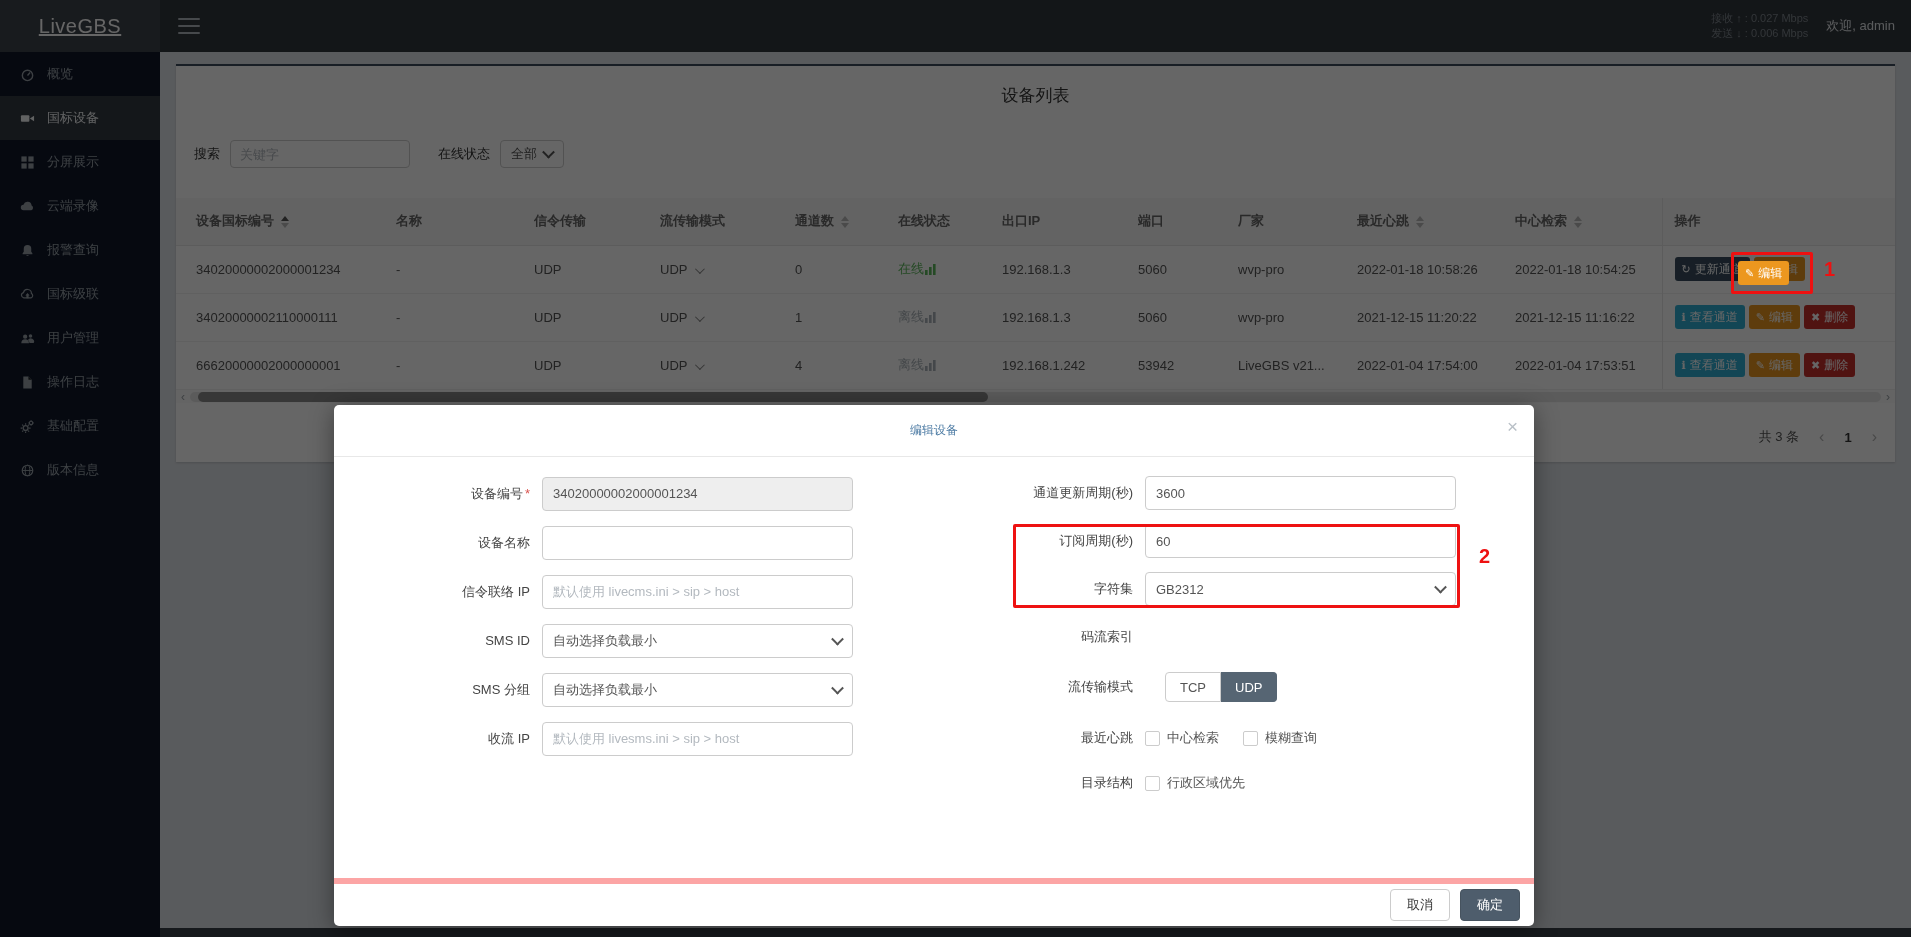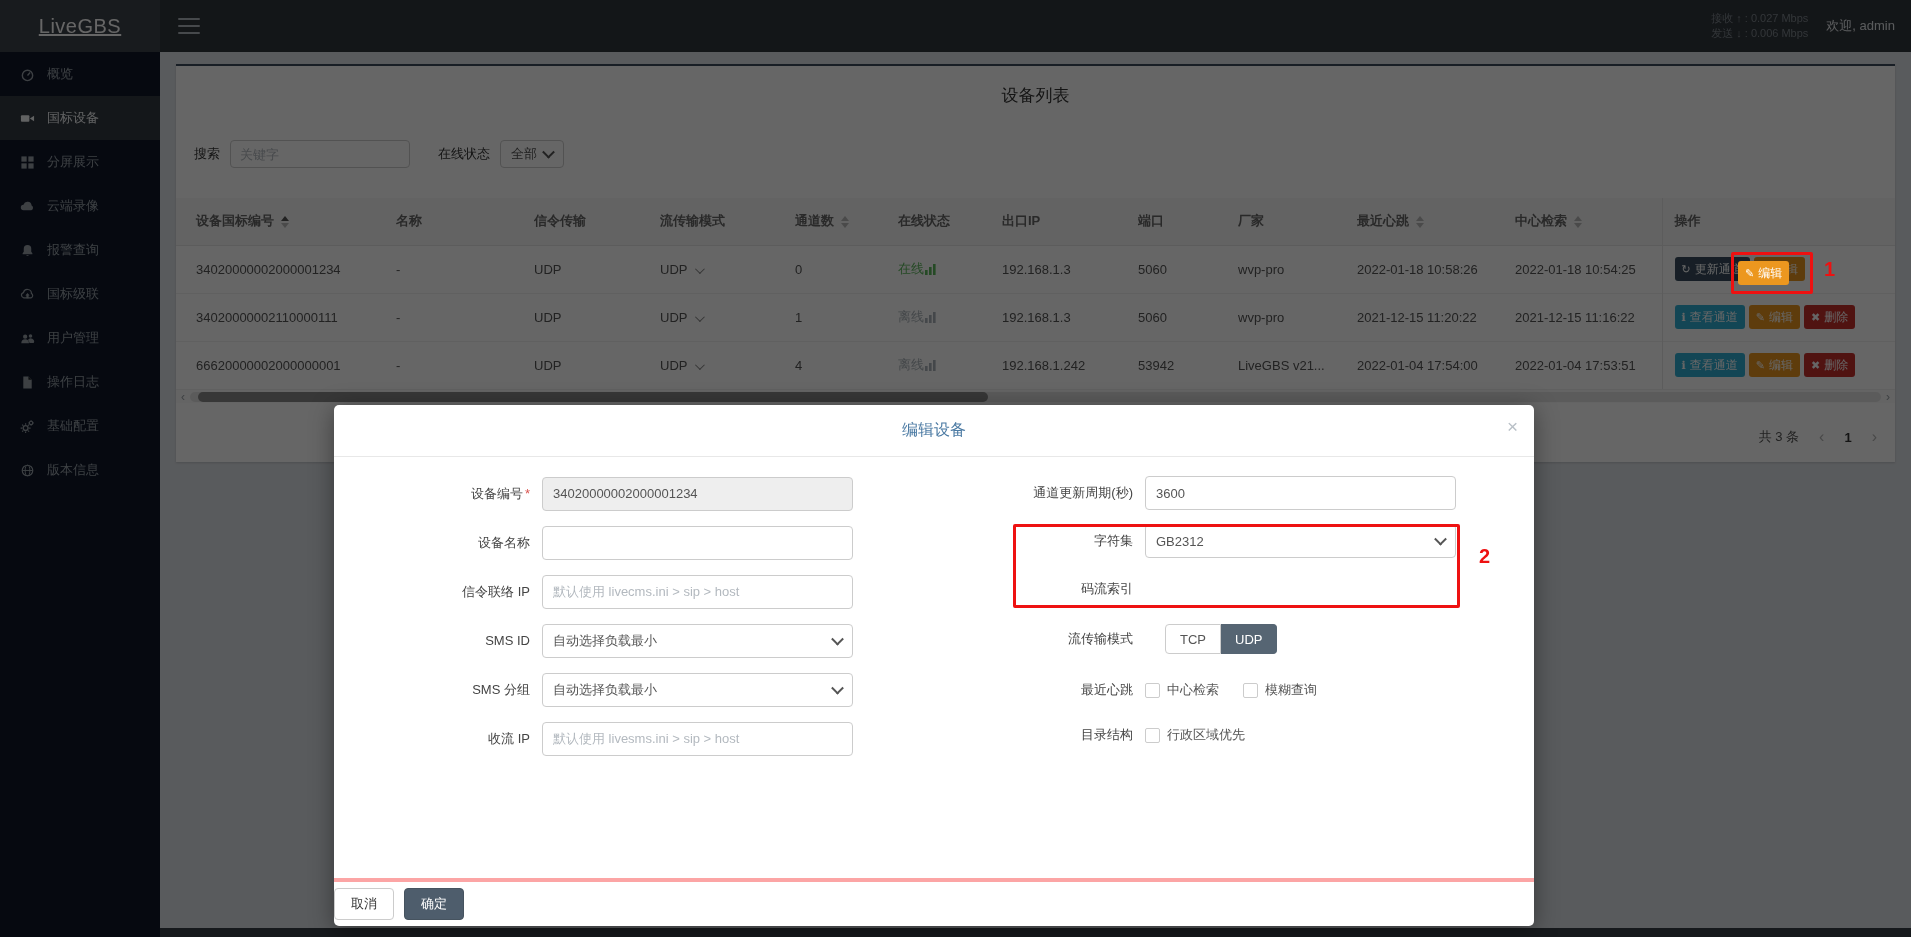--- a/index.html
+++ b/index.html
@@ -73,21 +73,21 @@
   .pagination { position:absolute; right:18px; top:362px; display:flex; align-items:center; gap:20px; color:#555; }
   .pg-arrow { color:#b5b5b5; font-size:16px; cursor:pointer; }
   .pg-num { font-weight:bold; color:#333; cursor:pointer; }
 
   .page-footer { position:absolute; left:0; top:928px; width:1911px; height:9px; background:#383f46; }
 
   
   .backdrop { position:absolute; inset:0; background:rgba(0,0,0,.6); z-index:40; }
   .modal { position:absolute; left:334px; top:405px; width:1200px; height:521px; background:#fff; border-radius:5px; z-index:60; box-shadow:0 4px 24px rgba(0,0,0,.4); }
   .modal-header { position:relative; height:52px; border-bottom:1px solid #e8e8e8; display:flex; align-items:center; justify-content:center; }
-  .modal-title { font-size:16px; color:#4b7aa3; }
+  .modal-title { font-size:12px; color:#4b7aa3; }
   .modal-close { position:absolute; right:16px; top:12px; font-size:19px; color:#b9c0c7; cursor:pointer; line-height:1; }
   .m-col { position:absolute; top:64px; }
   .m-col-left  { left:24px;  width:560px; }
   .m-col-right { left:599px; width:580px; }
   .f-row { display:flex; align-items:center; }
   .m-col-left .f-row { height:49px; }
   .f-label { width:172px; text-align:right; color:#444; flex:0 0 auto; }
   .m-col-right .f-label { width:200px; }
   .req { color:#d9534f; margin-left:2px; }
   .f-ctrl { margin-left:12px; }
@@ -98,21 +98,21 @@
   .cb { width:15px; height:15px; border:1px solid #ccc; border-radius:2px; background:#fff; display:inline-block; position:relative; cursor:pointer; flex:0 0 auto; }
   .cb.checked { background:#47525e; border-color:#47525e; }
   .cb.checked::after { content:""; position:absolute; left:4px; top:1px; width:5px; height:9px; border:solid #fff; border-width:0 2px 2px 0; transform:rotate(45deg); }
   .cb-group { display:flex; align-items:center; gap:8px; color:#555; }
   .cb-group .cb-item { display:flex; align-items:center; gap:7px; margin-right:16px; }
   .toggle { display:inline-flex; }
   .tg-btn { height:30px; padding:0 14px; border:1px solid #ccc; background:#fff; color:#555; font-size:13px; cursor:pointer; font-family:inherit; }
   .tg-btn.left { border-radius:4px 0 0 4px;margin-left:20px; }
   .tg-btn.right { border-radius:0 4px 4px 0; border-left:none; }
   .tg-btn.active { background:#566573; border-color:#566573; color:#fff; }
-  .modal-footer { position:absolute; left:0; top:473px; width:1200px; height:48px; border-top:4px solid #fca5a5; display:flex; align-items:center; gap:10px; padding-right:14px; }
+  .modal-footer { position:absolute; left:0; top:473px; width:1200px; height:48px; border-top:6px solid #fca5a5; display:flex; align-items:center; justify-content:flex-end; gap:10px; padding-right:14px; }
   .btn { height:32px; padding:0 16px; border-radius:4px; font-size:13px; cursor:pointer; font-family:inherit; }
   .btn.cancel { background:#fff; border:1px solid #ccc; color:#333; }
   .btn.ok { background:#4e5d6c; border:1px solid #46535f; color:#fff; }
 
   
   .anno { position:absolute; border:3px solid #ee1111; z-index:200; border-radius:2px; }
   .anno-label { position:absolute; color:#ee1111; font-size:20px; font-weight:bold; z-index:200; }
   .anno-box1 { left:1731px; top:252px; width:82px; height:42px; }
   .anno-box2 { left:1013px; top:524px; width:447px; height:84px; }
   .lbl1 { left:1824px; top:258px; }
@@ -429,20 +429,24 @@
         <input class="t-input f-ctrl" type="text" placeholder="默认使用 livesms.ini &gt; sip &gt; host" style="">
       </div>
     </div>
 
     <div class="m-col m-col-right">
       <div class="f-row" style="height:48px">
         <span class="f-label">通道更新周期(秒)</span>
         <input class="t-input f-ctrl" type="text" value="3600" style="">
       </div>
       <div class="f-row" style="height:48px">
+        <span class="f-label">订阅周期(秒)</span>
+        <input class="t-input f-ctrl" type="text" value="60" style="">
+      </div>
+      <div class="f-row" style="height:48px">
         <span class="f-label">字符集</span>
         <div class="sel wide f-ctrl">
             <span>GB2312</span>
           </div>
       </div>
       <div class="f-row" style="height:48px">
         <span class="f-label">码流索引</span>
       </div>
       <div class="f-row" style="height:52px">
         <span class="f-label">流传输模式</span>

